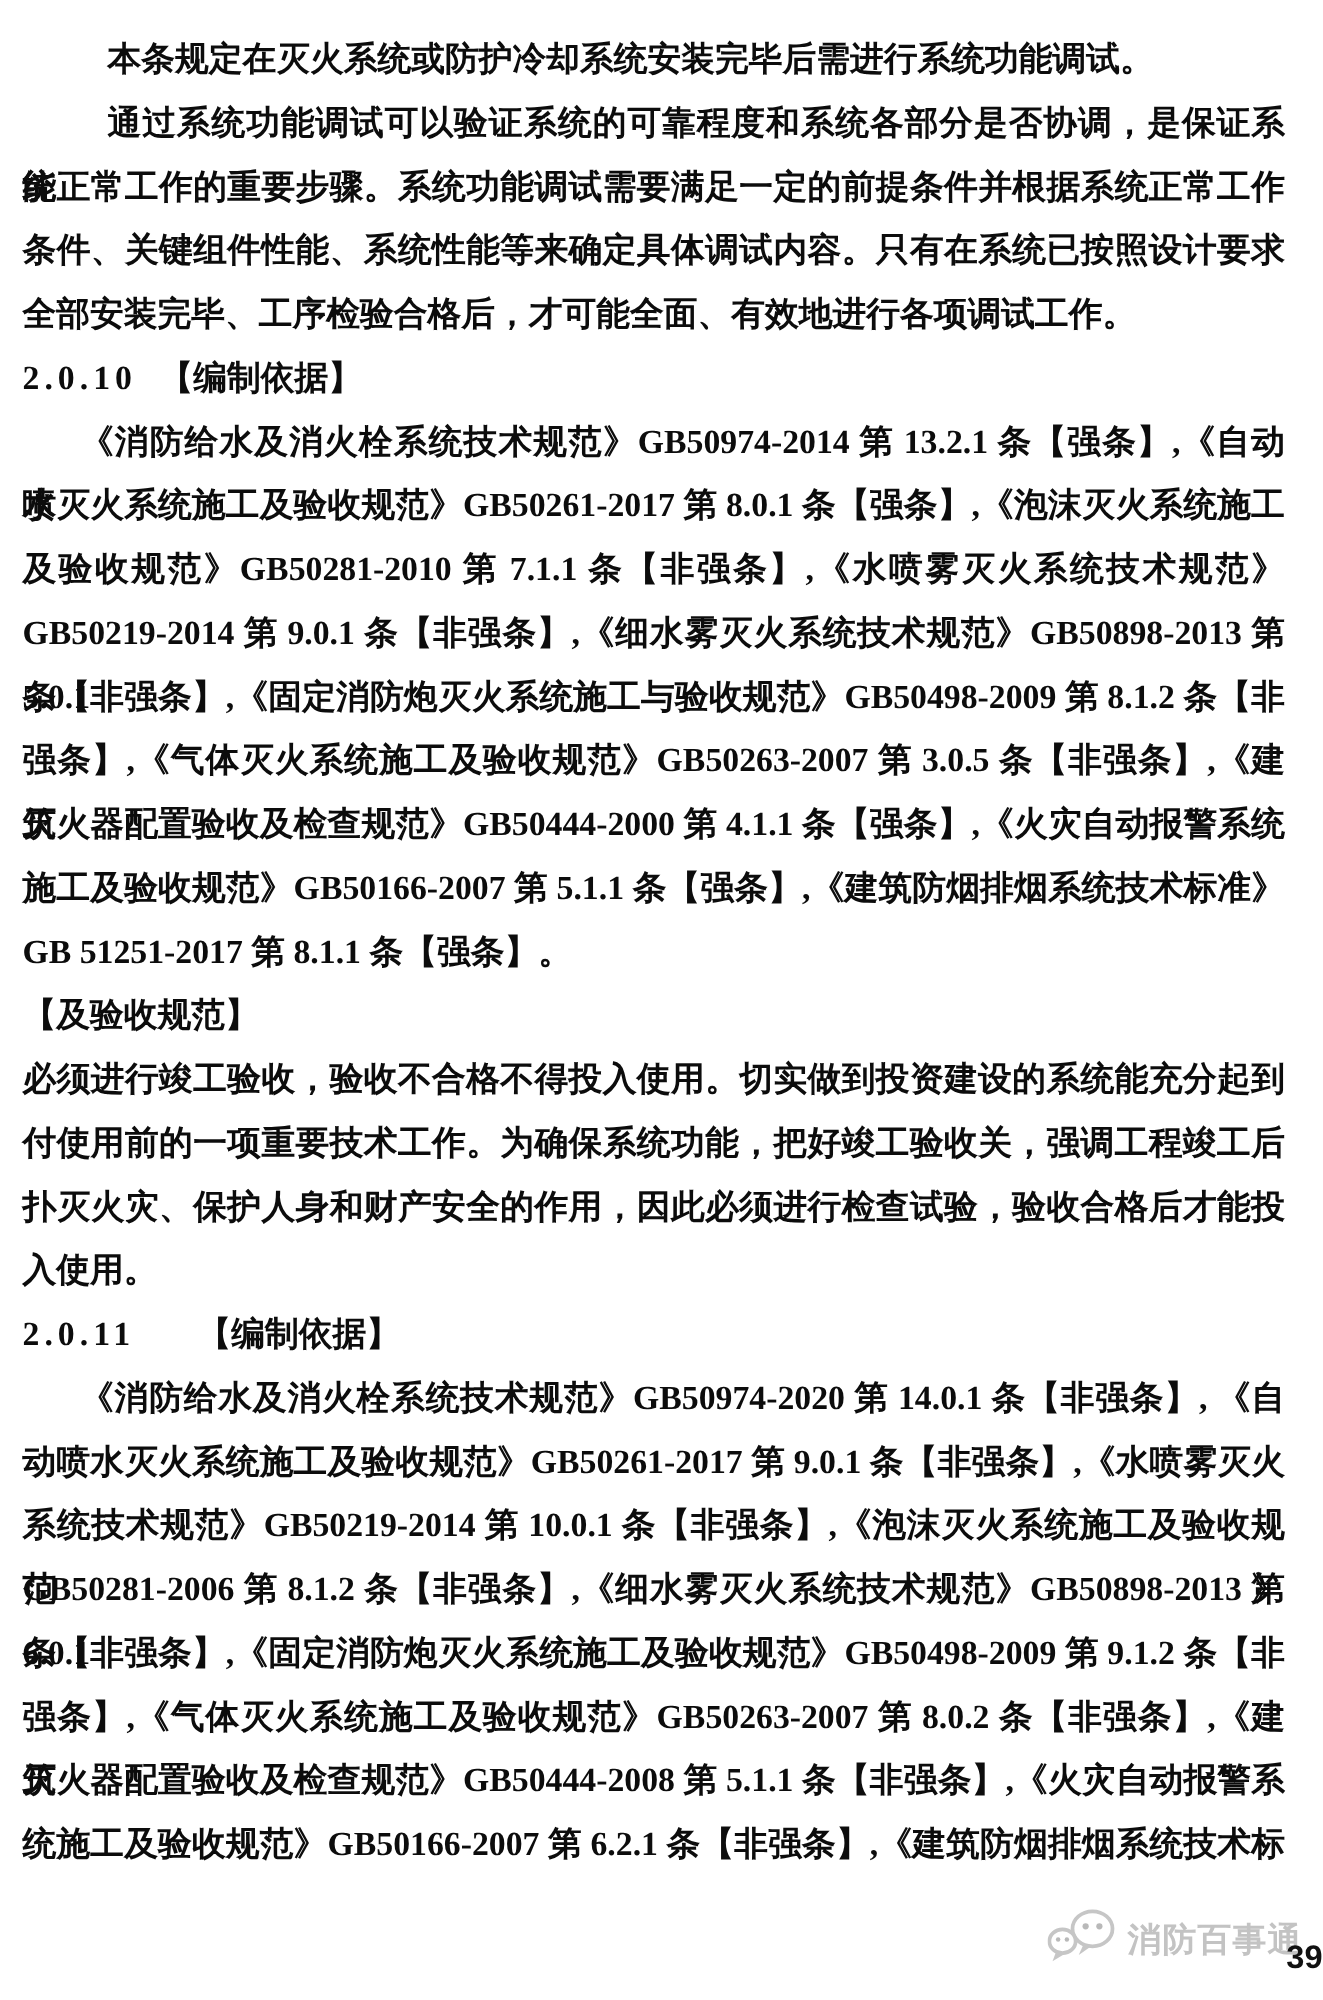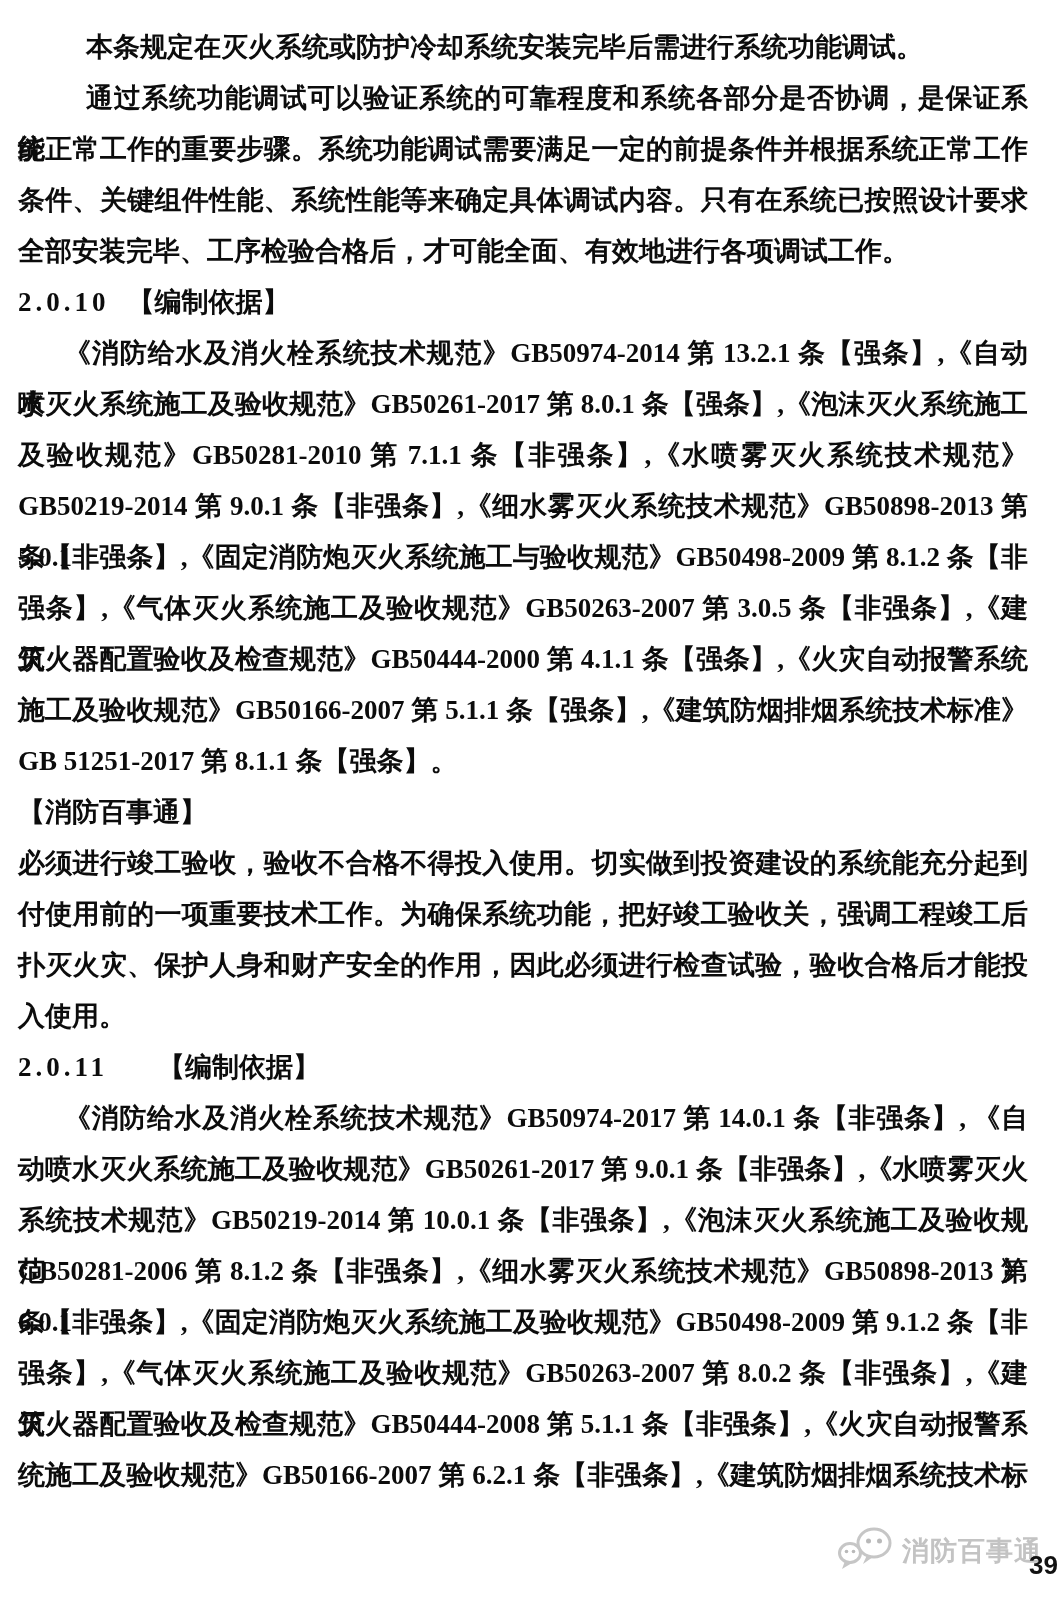--- a/index.html
+++ b/index.html
@@ -80,30 +80,30 @@
   <p class="ln ind2">《消防给水及消火栓系统技术规范》GB50974-2014 第 13.2.1 条【强条】,《自动喷</p>
   <p class="ln">水灭火系统施工及验收规范》GB50261-2017 第 8.0.1 条【强条】,《泡沫灭火系统施工</p>
   <p class="ln">及验收规范》GB50281-2010 第 7.1.1 条【非强条】,《水喷雾灭火系统技术规范》</p>
   <p class="ln">GB50219-2014 第 9.0.1 条【非强条】,《细水雾灭火系统技术规范》GB50898-2013 第 5.0.1</p>
   <p class="ln">条【非强条】,《固定消防炮灭火系统施工与验收规范》GB50498-2009 第 8.1.2 条【非</p>
   <p class="ln">强条】,《气体灭火系统施工及验收规范》GB50263-2007 第 3.0.5 条【非强条】,《建筑</p>
   <p class="ln">灭火器配置验收及检查规范》GB50444-2000 第 4.1.1 条【强条】,《火灾自动报警系统</p>
   <p class="ln">施工及验收规范》GB50166-2007 第 5.1.1 条【强条】,《建筑防烟排烟系统技术标准》</p>
   <p class="ln end">GB 51251-2017 第 8.1.1 条【强条】。</p>
 
-  <p class="ln hd"><span>【消防百事通】</span></p>
+  <p class="ln hd"><span>【及验收规范】</span></p>
 
   <p class="ln">必须进行竣工验收，验收不合格不得投入使用。切实做到投资建设的系统能充分起到</p>
   <p class="ln">付使用前的一项重要技术工作。为确保系统功能，把好竣工验收关，强调工程竣工后</p>
   <p class="ln">扑灭火灾、保护人身和财产安全的作用，因此必须进行检查试验，验收合格后才能投</p>
   <p class="ln end">入使用。</p>
 
   <p class="ln hd wide"><span class="hnum">2.0.11</span><span>【编制依据】</span></p>
 
-  <p class="ln ind2">《消防给水及消火栓系统技术规范》GB50974-2017 第 14.0.1 条【非强条】, 《自</p>
+  <p class="ln ind2">《消防给水及消火栓系统技术规范》GB50974-2020 第 14.0.1 条【非强条】, 《自</p>
   <p class="ln">动喷水灭火系统施工及验收规范》GB50261-2017 第 9.0.1 条【非强条】,《水喷雾灭火</p>
   <p class="ln">系统技术规范》GB50219-2014 第 10.0.1 条【非强条】,《泡沫灭火系统施工及验收规范》</p>
   <p class="ln">GB50281-2006 第 8.1.2 条【非强条】,《细水雾灭火系统技术规范》GB50898-2013 第 6.0.1</p>
   <p class="ln">条【非强条】,《固定消防炮灭火系统施工及验收规范》GB50498-2009 第 9.1.2 条【非</p>
   <p class="ln">强条】,《气体灭火系统施工及验收规范》GB50263-2007 第 8.0.2 条【非强条】,《建筑</p>
   <p class="ln">灭火器配置验收及检查规范》GB50444-2008 第 5.1.1 条【非强条】,《火灾自动报警系</p>
   <p class="ln">统施工及验收规范》GB50166-2007 第 6.2.1 条【非强条】,《建筑防烟排烟系统技术标</p>
 </main>
 
 <div class="pageno">39</div>

